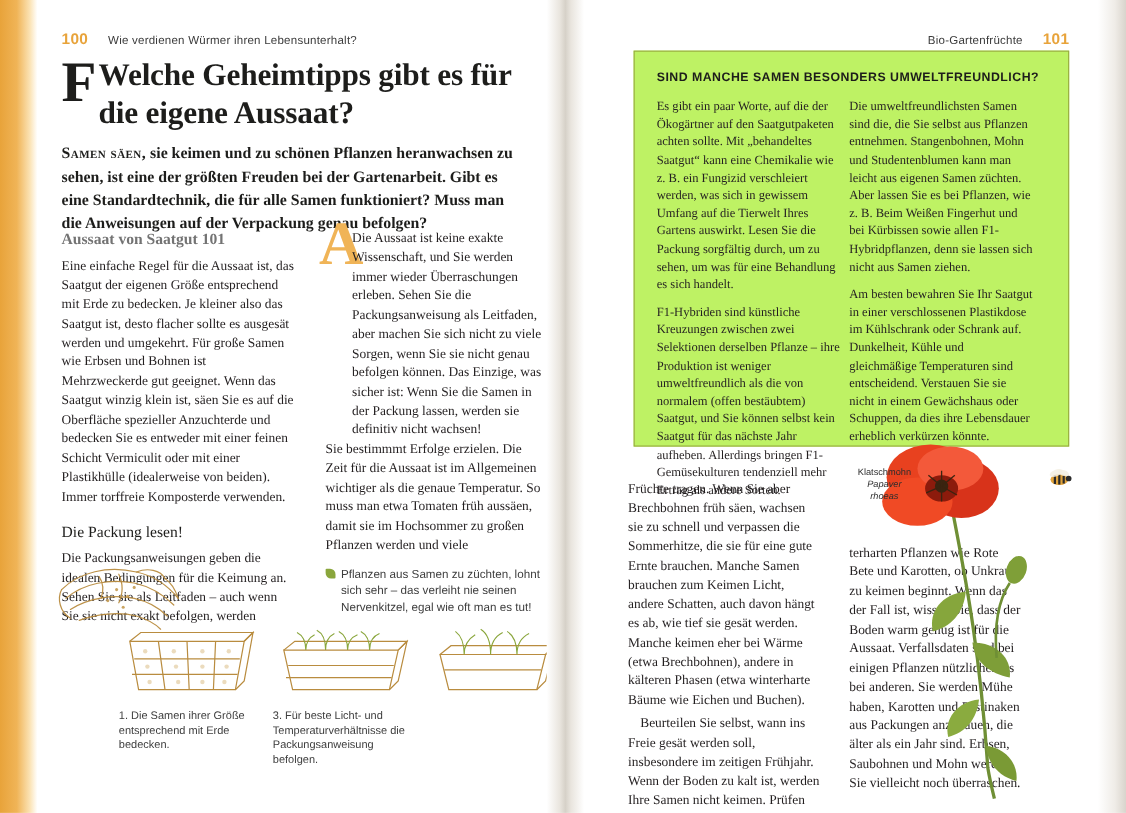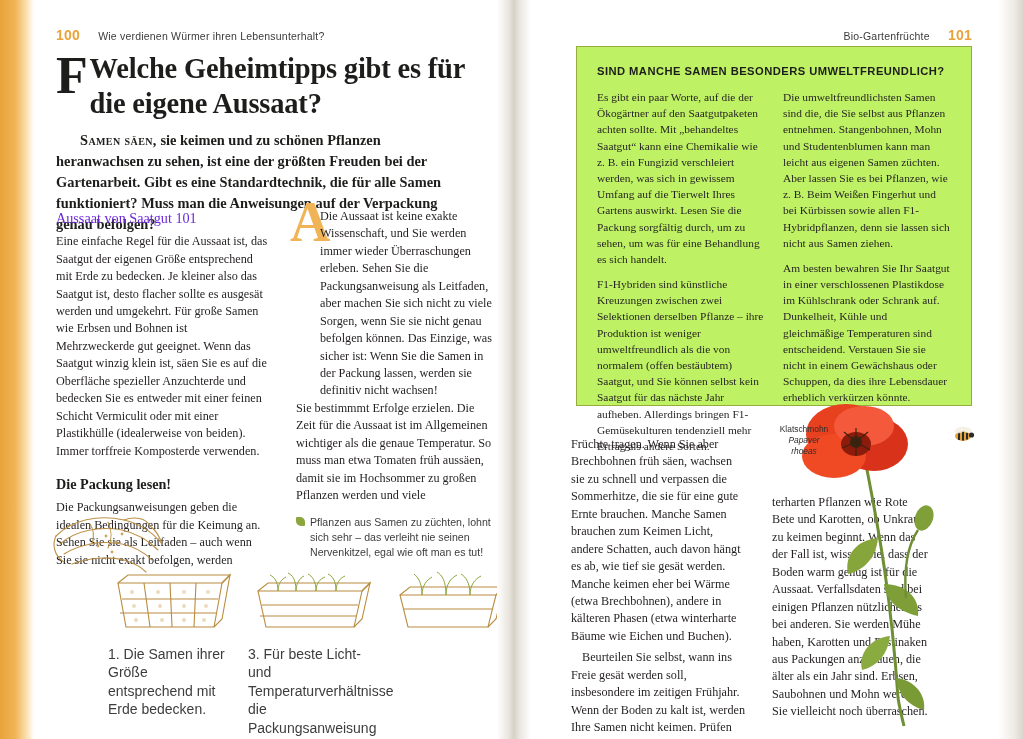--- a/index.html
+++ b/index.html
@@ -92,21 +92,20 @@
     top: 130px;
     width: 415px;
     font-size: 14.4px;
     line-height: 1.45;
     font-weight: bold;
     color: #1d1d1b;
   }
   .standfirst .sc {
     font-variant: small-caps;
     letter-spacing: 0.4px;
-    margin-left: 24px;
   }
 
   
   .colL {
     position: absolute;
     left: 22px;
     top: 208px;
     width: 212px;
     font-size: 12.2px;
     line-height: 1.43;
@@ -115,28 +114,28 @@
   .colR {
     position: absolute;
     left: 262px;
     top: 208px;
     width: 196px;
     font-size: 12.2px;
     line-height: 1.43;
   }
   .subhead {
     font-family: "Liberation Serif", serif;
-    font-weight: normal;
+    font-weight: bold;
     font-size: 14.2px;
     margin: 0 0 5px 0;
-    color: #6d28d9;
+    color: #737373;
   }
   .subhead2 {
     font-family: "Liberation Serif", serif;
-    font-weight: bold;
+    font-weight: normal;
     font-size: 14.2px;
     margin: 14px 0 5px 0;
     color: #1d1d1b;
   }
   p.body { margin: 0 0 0 0; text-indent: 0; }
 
   
   .answer {
     position: relative;
     font-size: 12.2px;
@@ -190,21 +189,21 @@
     position: absolute;
     width: 124px;
     height: 66px;
   }
   .tray svg { display: block; }
   .tray-cap {
     position: absolute;
     top: 80px;
     width: 126px;
     font-family: "Liberation Sans", sans-serif;
-    font-size: 14px;
+    font-size: 10px;
     line-height: 1.32;
     color: #3d3d3d;
   }
   .tray1 { left: 52px; }  .cap1 { left: 52px; }
   .tray2 { left: 192px; } .cap2 { left: 192px; }
   .tray3 { left: 330px; } .cap3 { left: 330px; }
 
   .hand {
     position: absolute;
     left: 16px;
@@ -229,21 +228,21 @@
     margin: 18px 20px 12px 20px;
     font-family: "Liberation Sans", sans-serif;
     font-size: 11.2px;
     font-weight: bold;
     letter-spacing: 0.45px;
     color: #1d1d1b;
   }
   .gb-cols {
     margin: 0 20px;
     display: flex;
-    gap: 18px;
+    gap: 7px;
   }
   .gb-col {
     width: 168px;
     font-size: 11.4px;
     line-height: 1.42;
   }
   .gb-col p { margin: 0 0 9px 0; }
 
   
   .rcolL {

